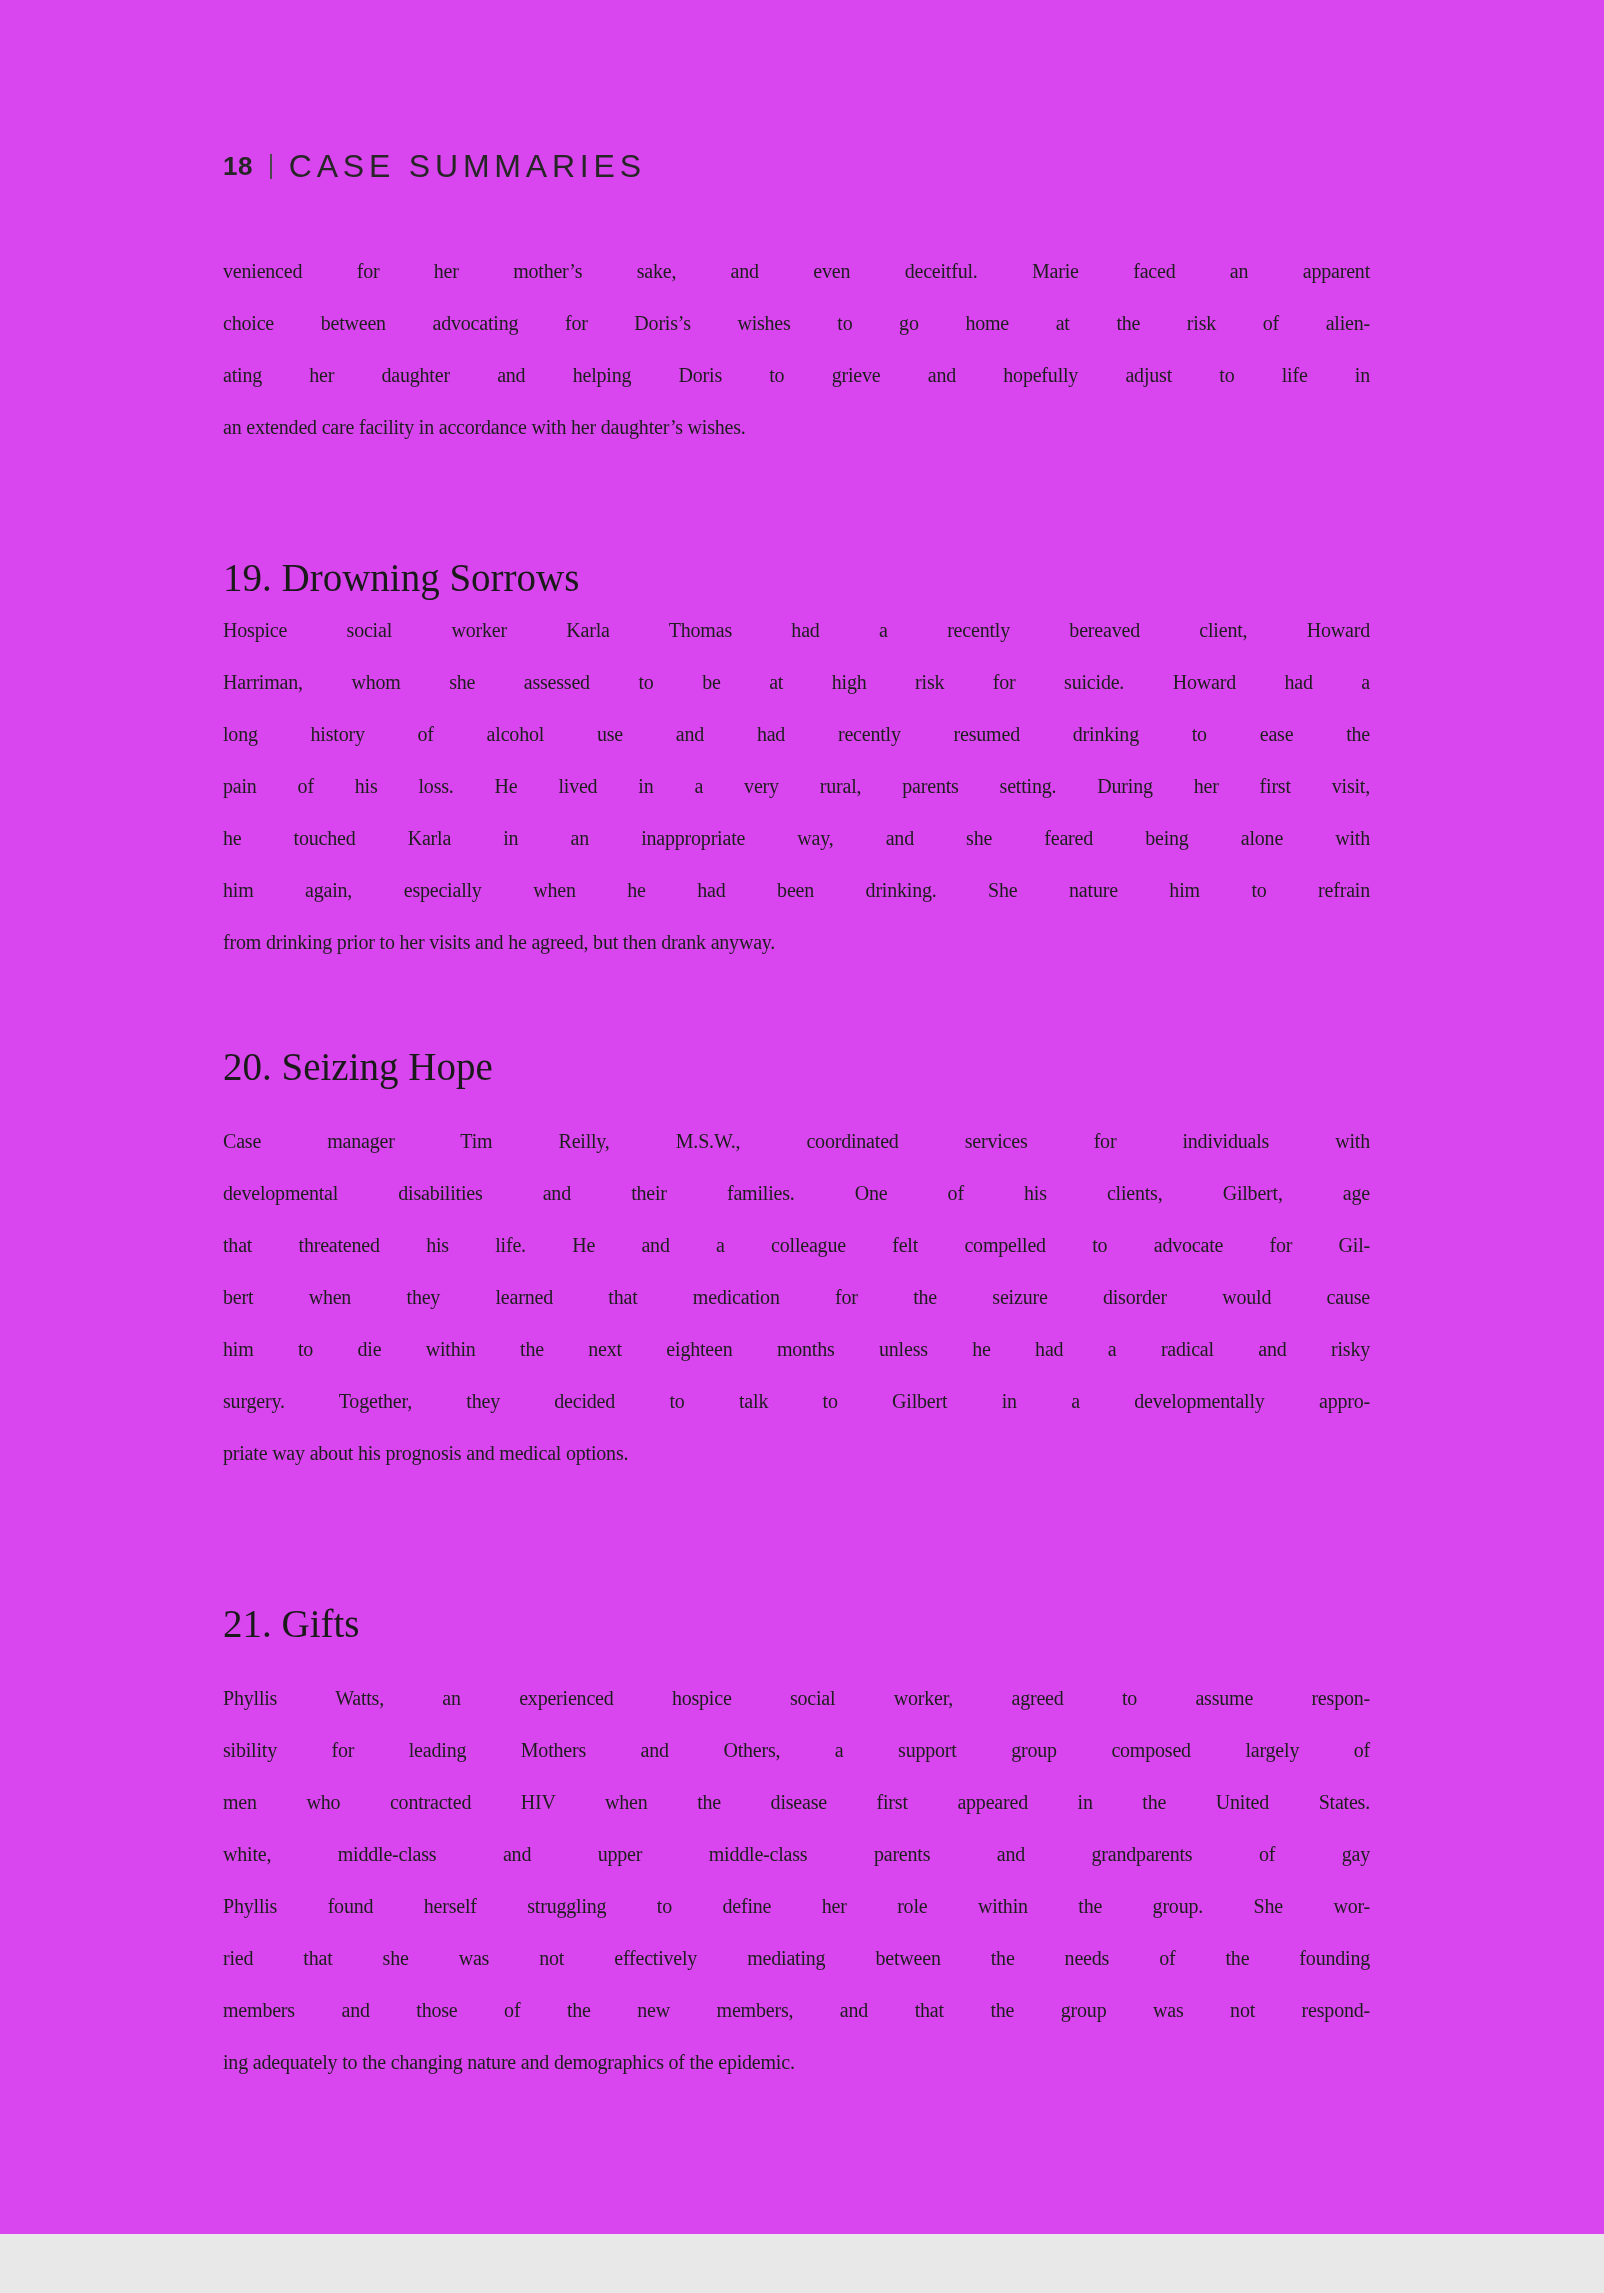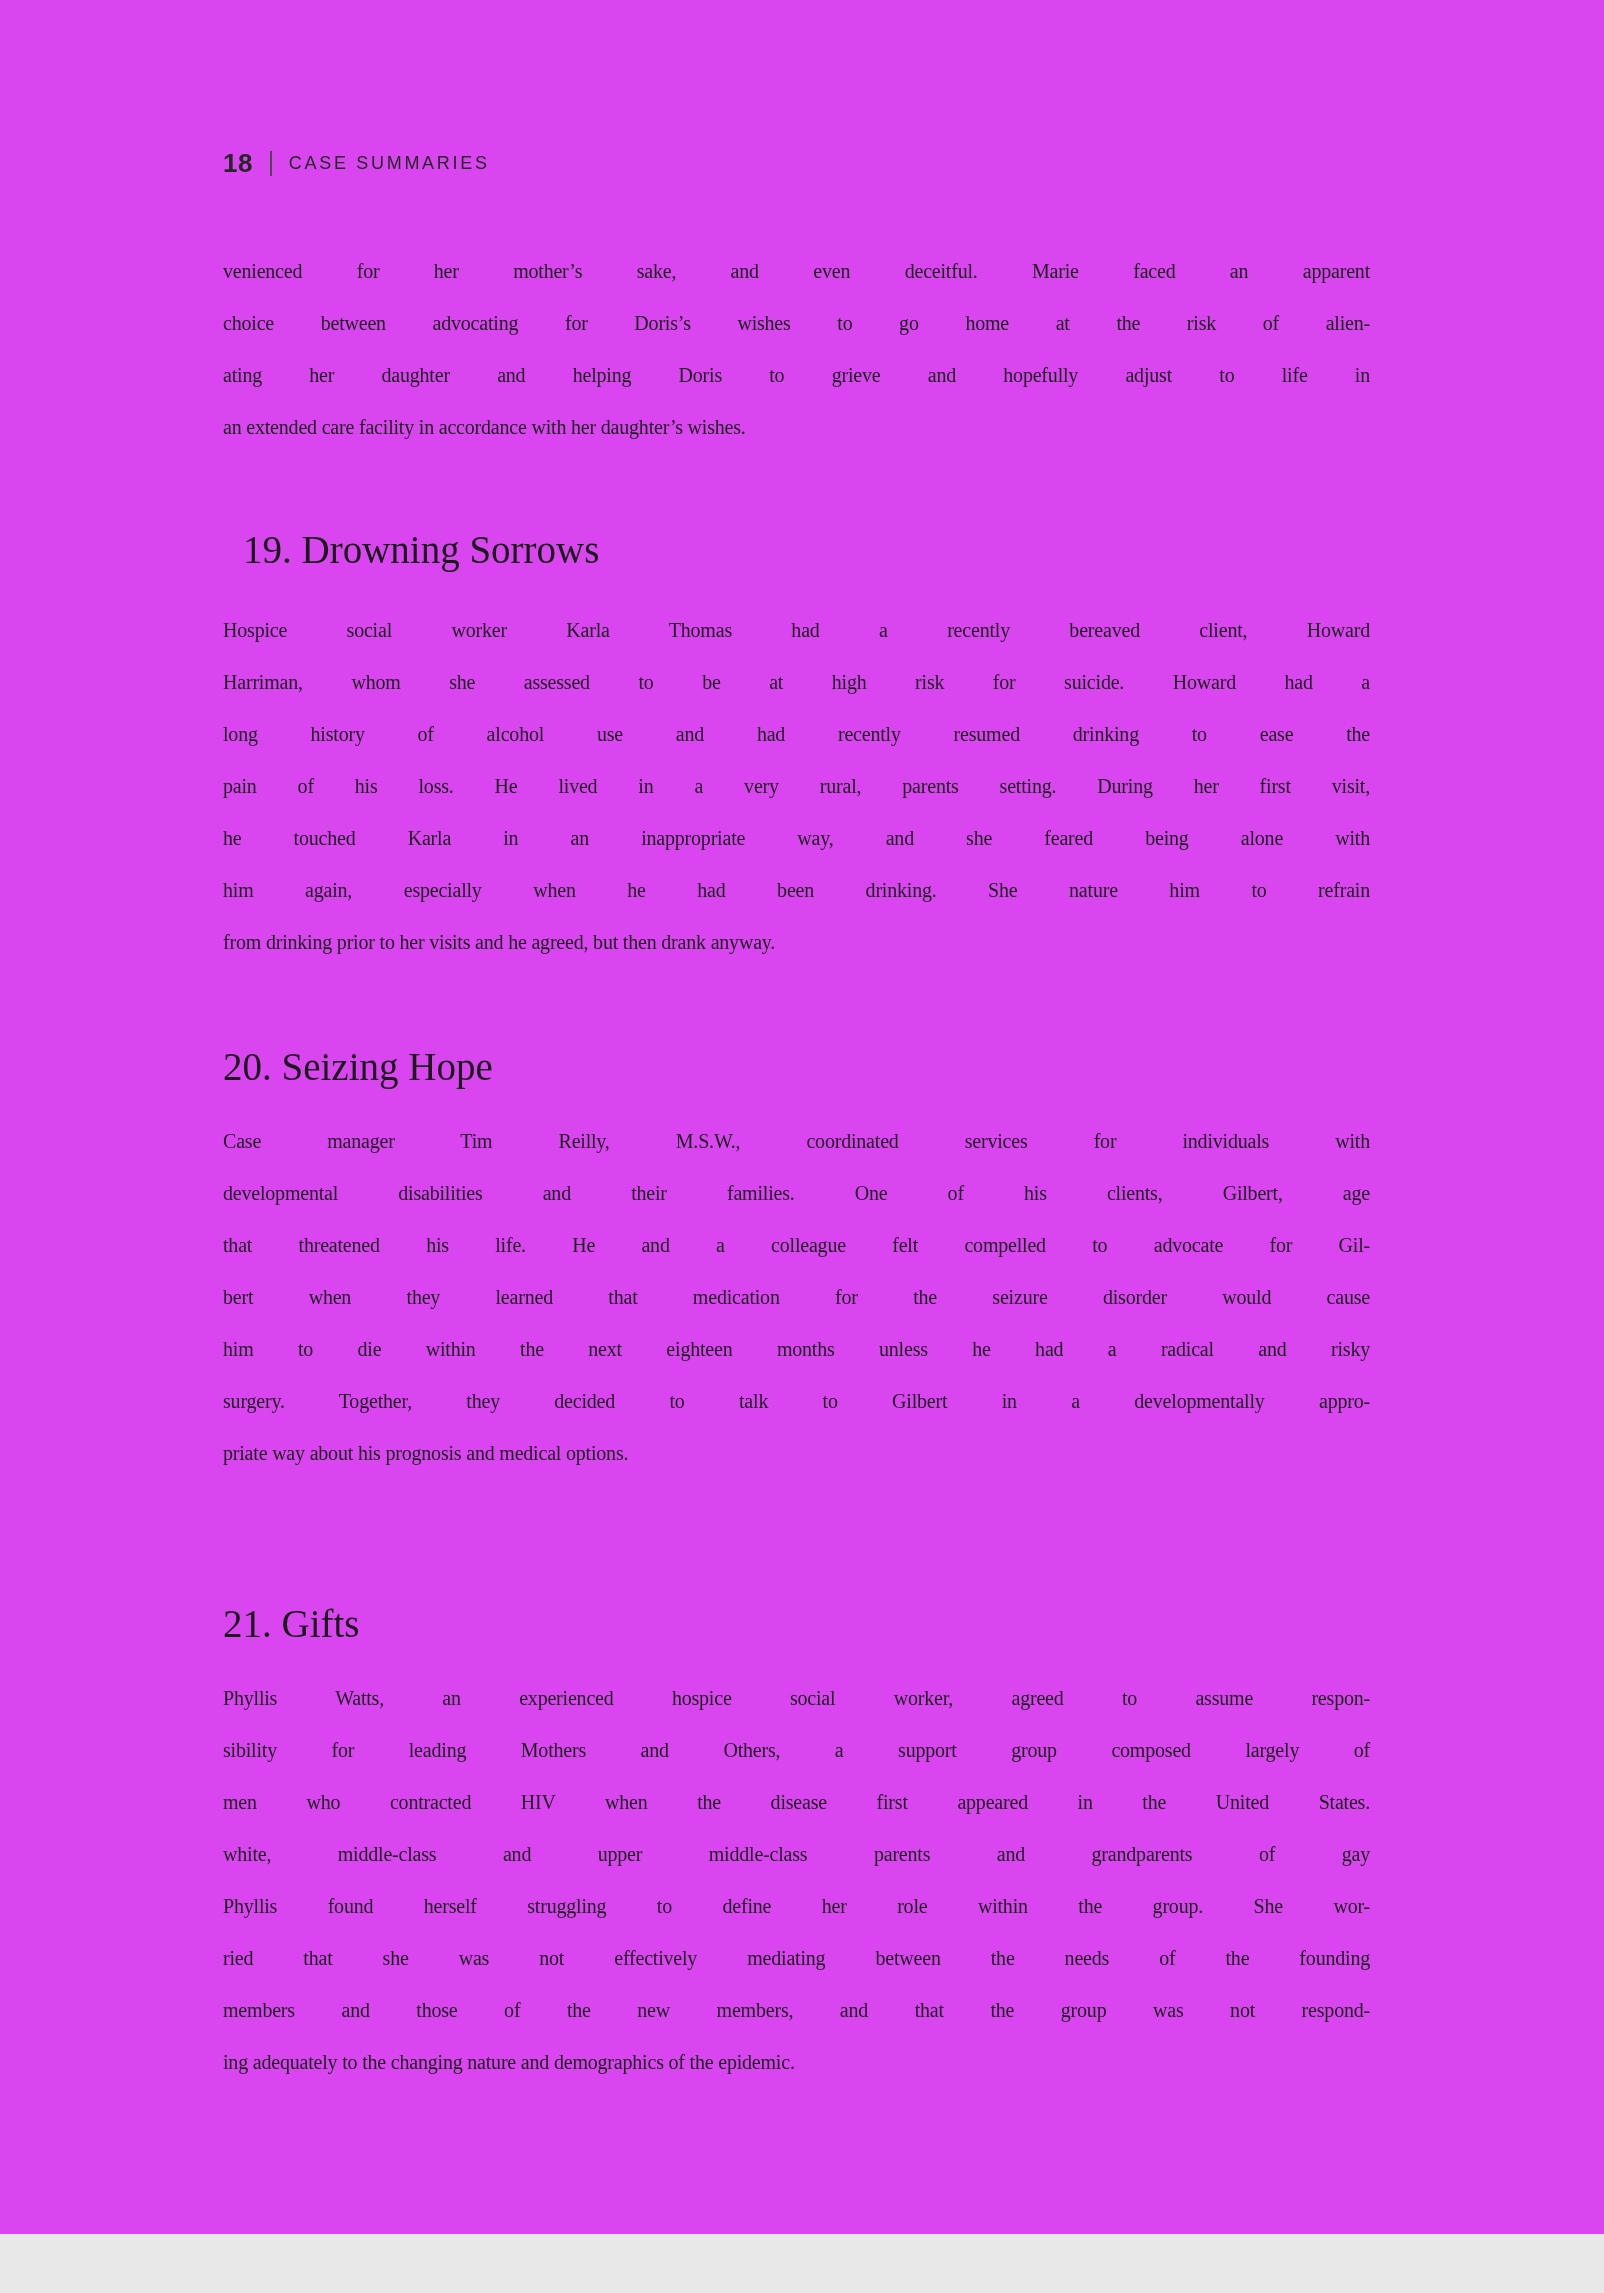--- a/index.html
+++ b/index.html
@@ -26,21 +26,21 @@
     font-weight: 700;
     font-size: 26px;
     letter-spacing: 0.5px;
   }
   .header-sep {
     width: 1.9px;
     height: 25px;
     background: #4a4a4a;
   }
   .header-title {
-    font-size: 18px;
+    font-size: 32px;
     letter-spacing: 0.15em;
     font-weight: 400;
   }
   
   .block {
     position: absolute;
     left: 223px;
     width: 1147px;
   }
   .para .line {
@@ -58,21 +58,21 @@
     text-align-last: left;
   }
   .section-heading {
     font-size: 39px;
     line-height: 47px;
     font-weight: 400;
     color: #1a1a1a;
     margin: 0;
   }
   #intro-para { top: 245px; }
-  #heading-19 { top: 526px; margin-left: 20px; }
+  #heading-19 { top: 554px; }
   #para-19    { top: 604px; }
   #heading-20 { top: 1043px; }
   #para-20    { top: 1115px; }
   #heading-21 { top: 1600px; }
   #para-21    { top: 1672px; }
 </style>
 </head>
 <body>
 
 <div class="page">

